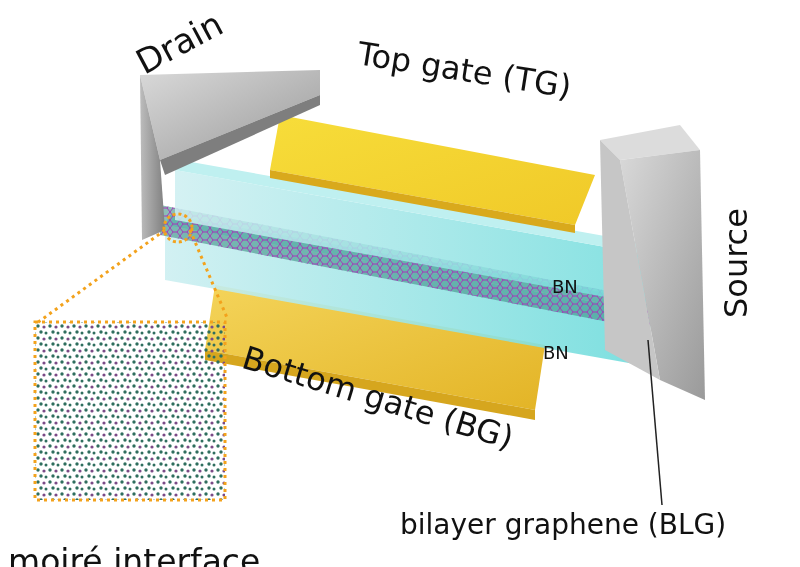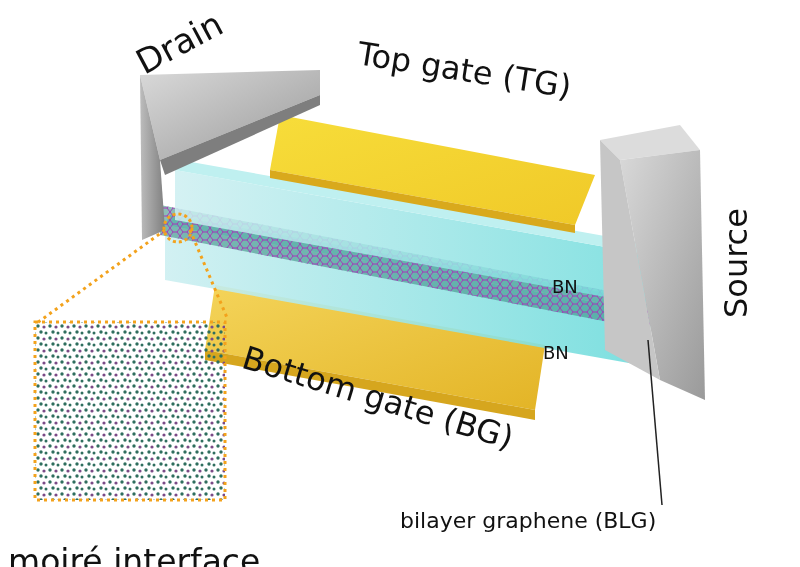--- a/index.html
+++ b/index.html
@@ -92,14 +92,14 @@
   <line x1="648" y1="340" x2="662" y2="505" stroke="#222" stroke-width="1.5"></line>
 </svg>
 
 <div class="lbl" style="left:148px;top:42px;font-size:34px;transform:rotate(-28deg);">Drain</div>
 <div class="lbl" style="left:355px;top:34px;font-size:32px;transform:rotate(9deg);">Top gate (TG)</div>
 <div class="lbl" style="left:755px;top:280px;font-size:32px;transform:rotate(-90deg);">Source</div>
 <div class="lbl" style="left:552px;top:276px;font-size:18px;">BN</div>
 <div class="lbl" style="left:543px;top:342px;font-size:18px;">BN</div>
 <div class="lbl" style="left:238px;top:337px;font-size:32px;transform:rotate(17deg);">Bottom gate (BG)</div>
 <div class="lbl" style="left:8px;top:508px;font-size:33px;margin-top:34px;">moiré interface</div>
-<div class="lbl" style="left:400px;top:508px;font-size:22px;">bilayer graphene (BLG)</div>
+<div class="lbl" style="left:400px;top:508px;font-size:28px;">bilayer graphene (BLG)</div>
 </div>
 
 </body></html>

